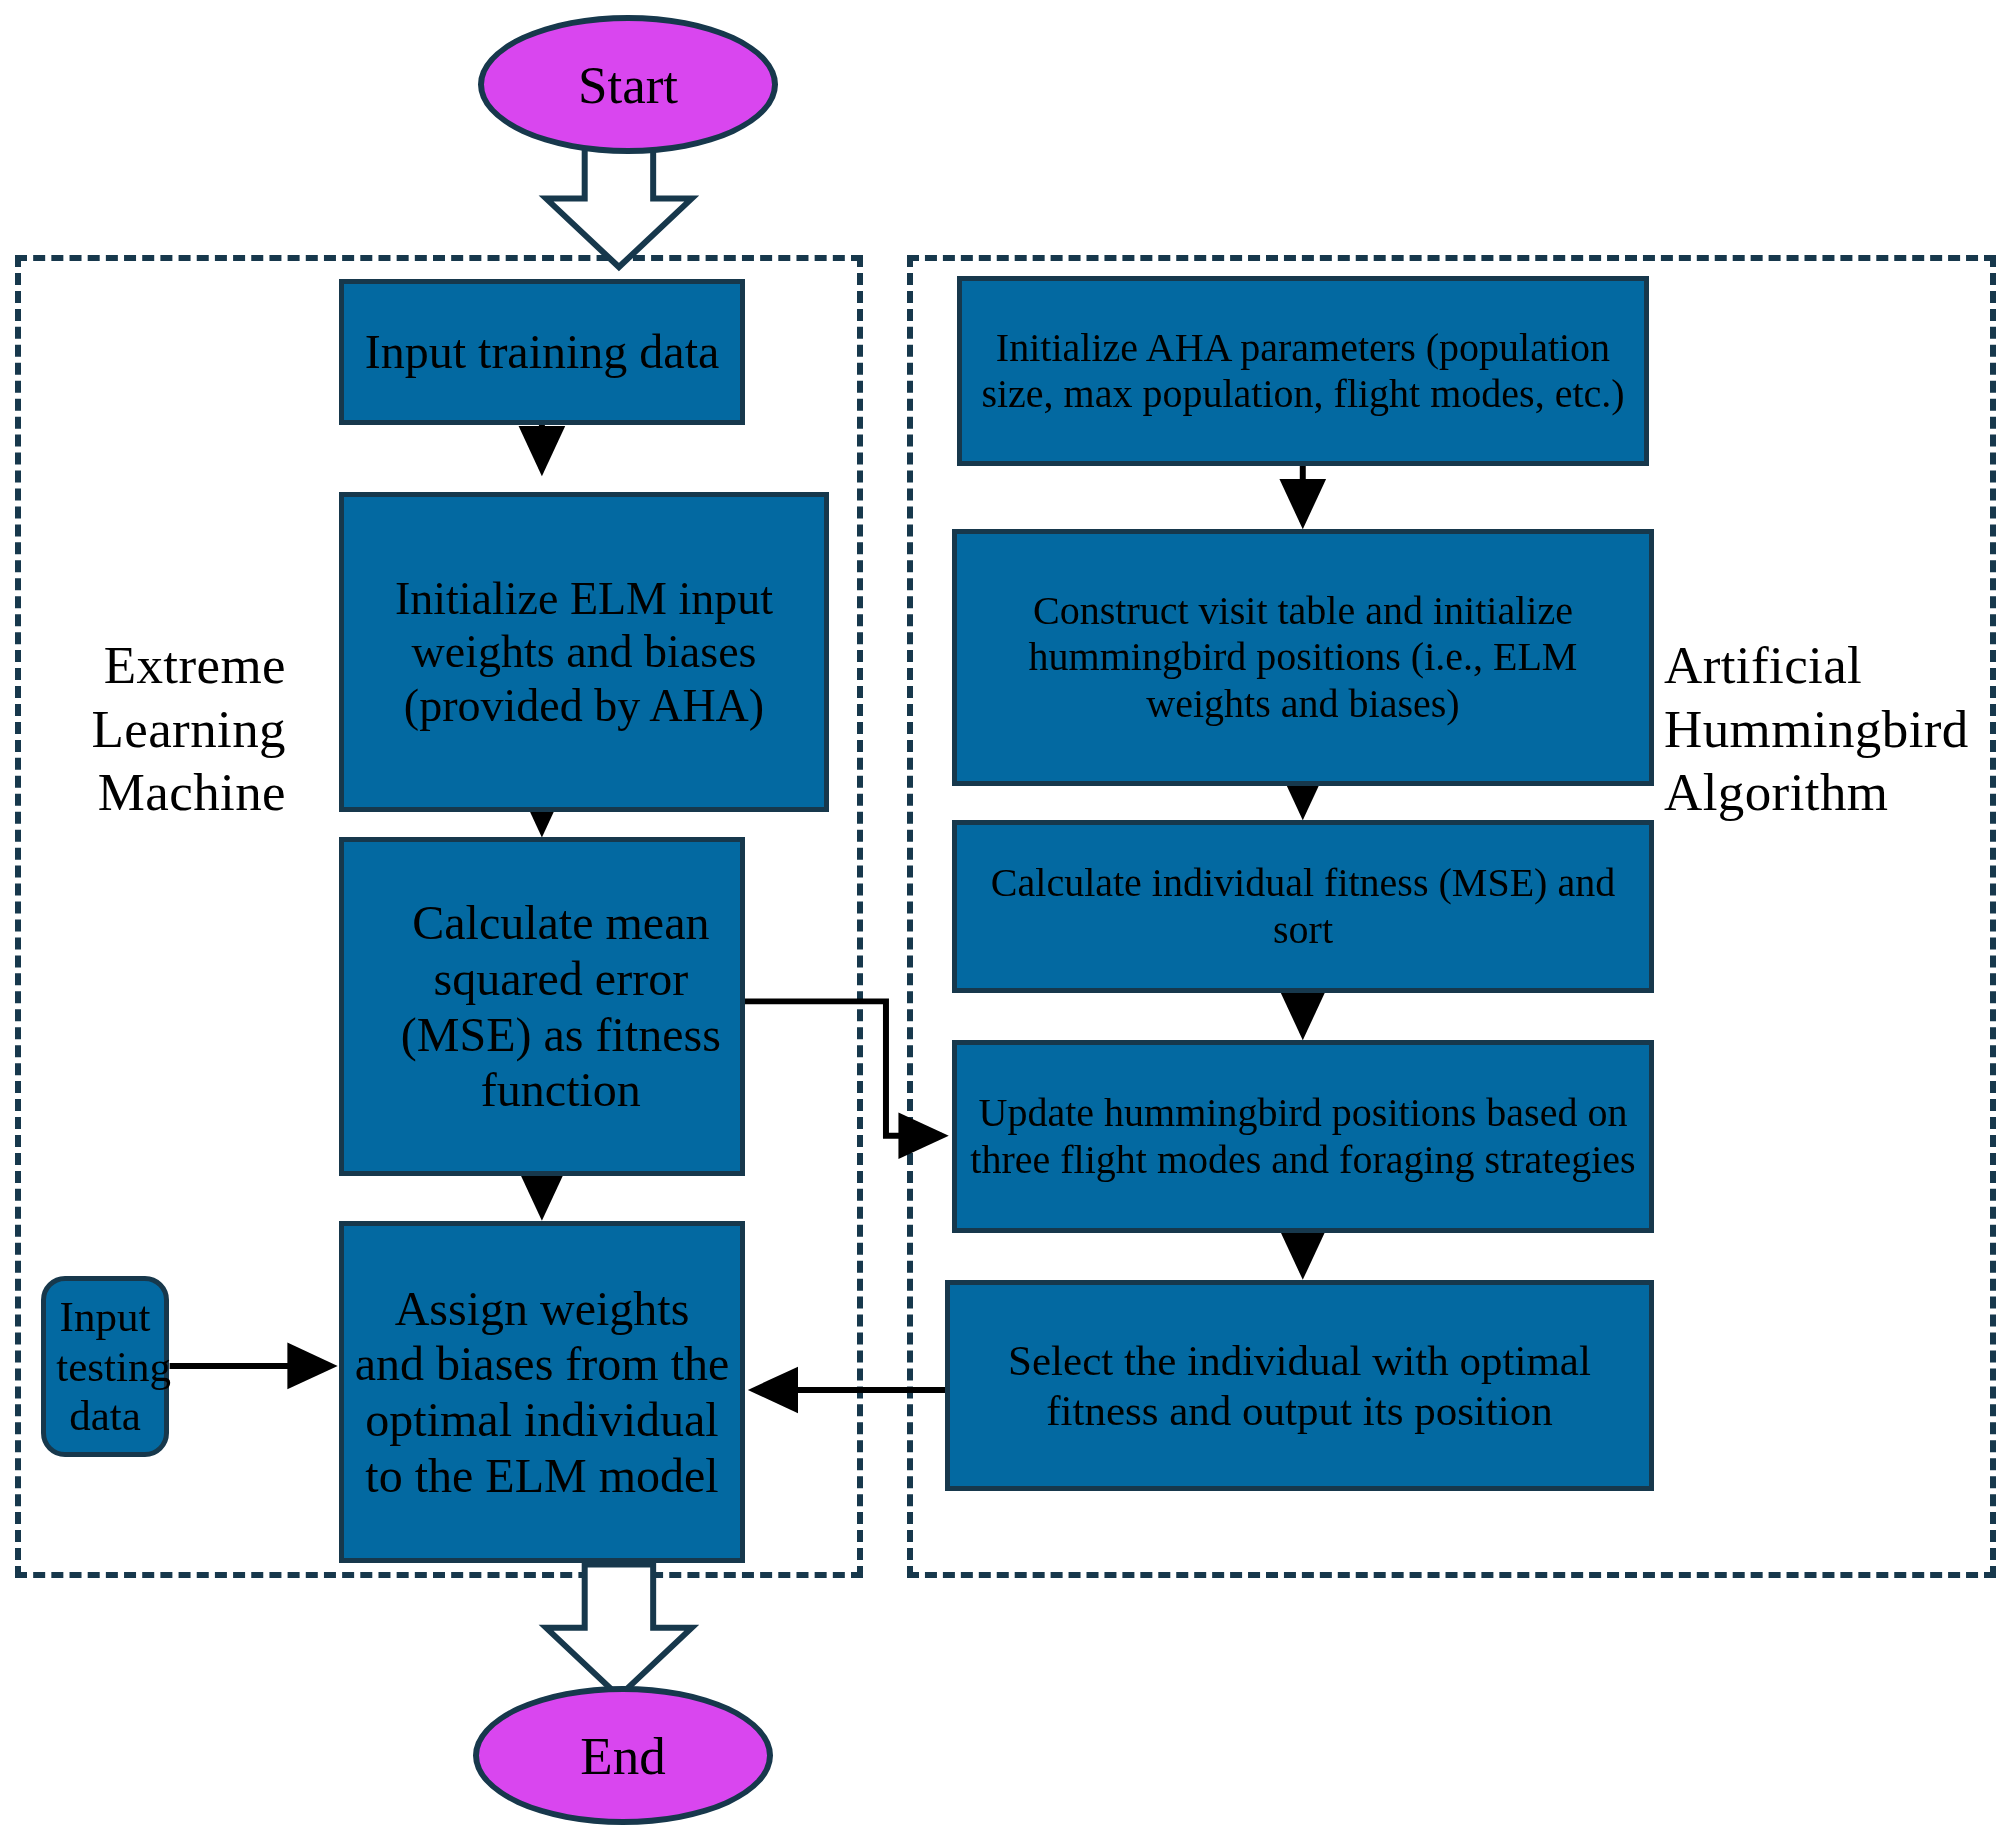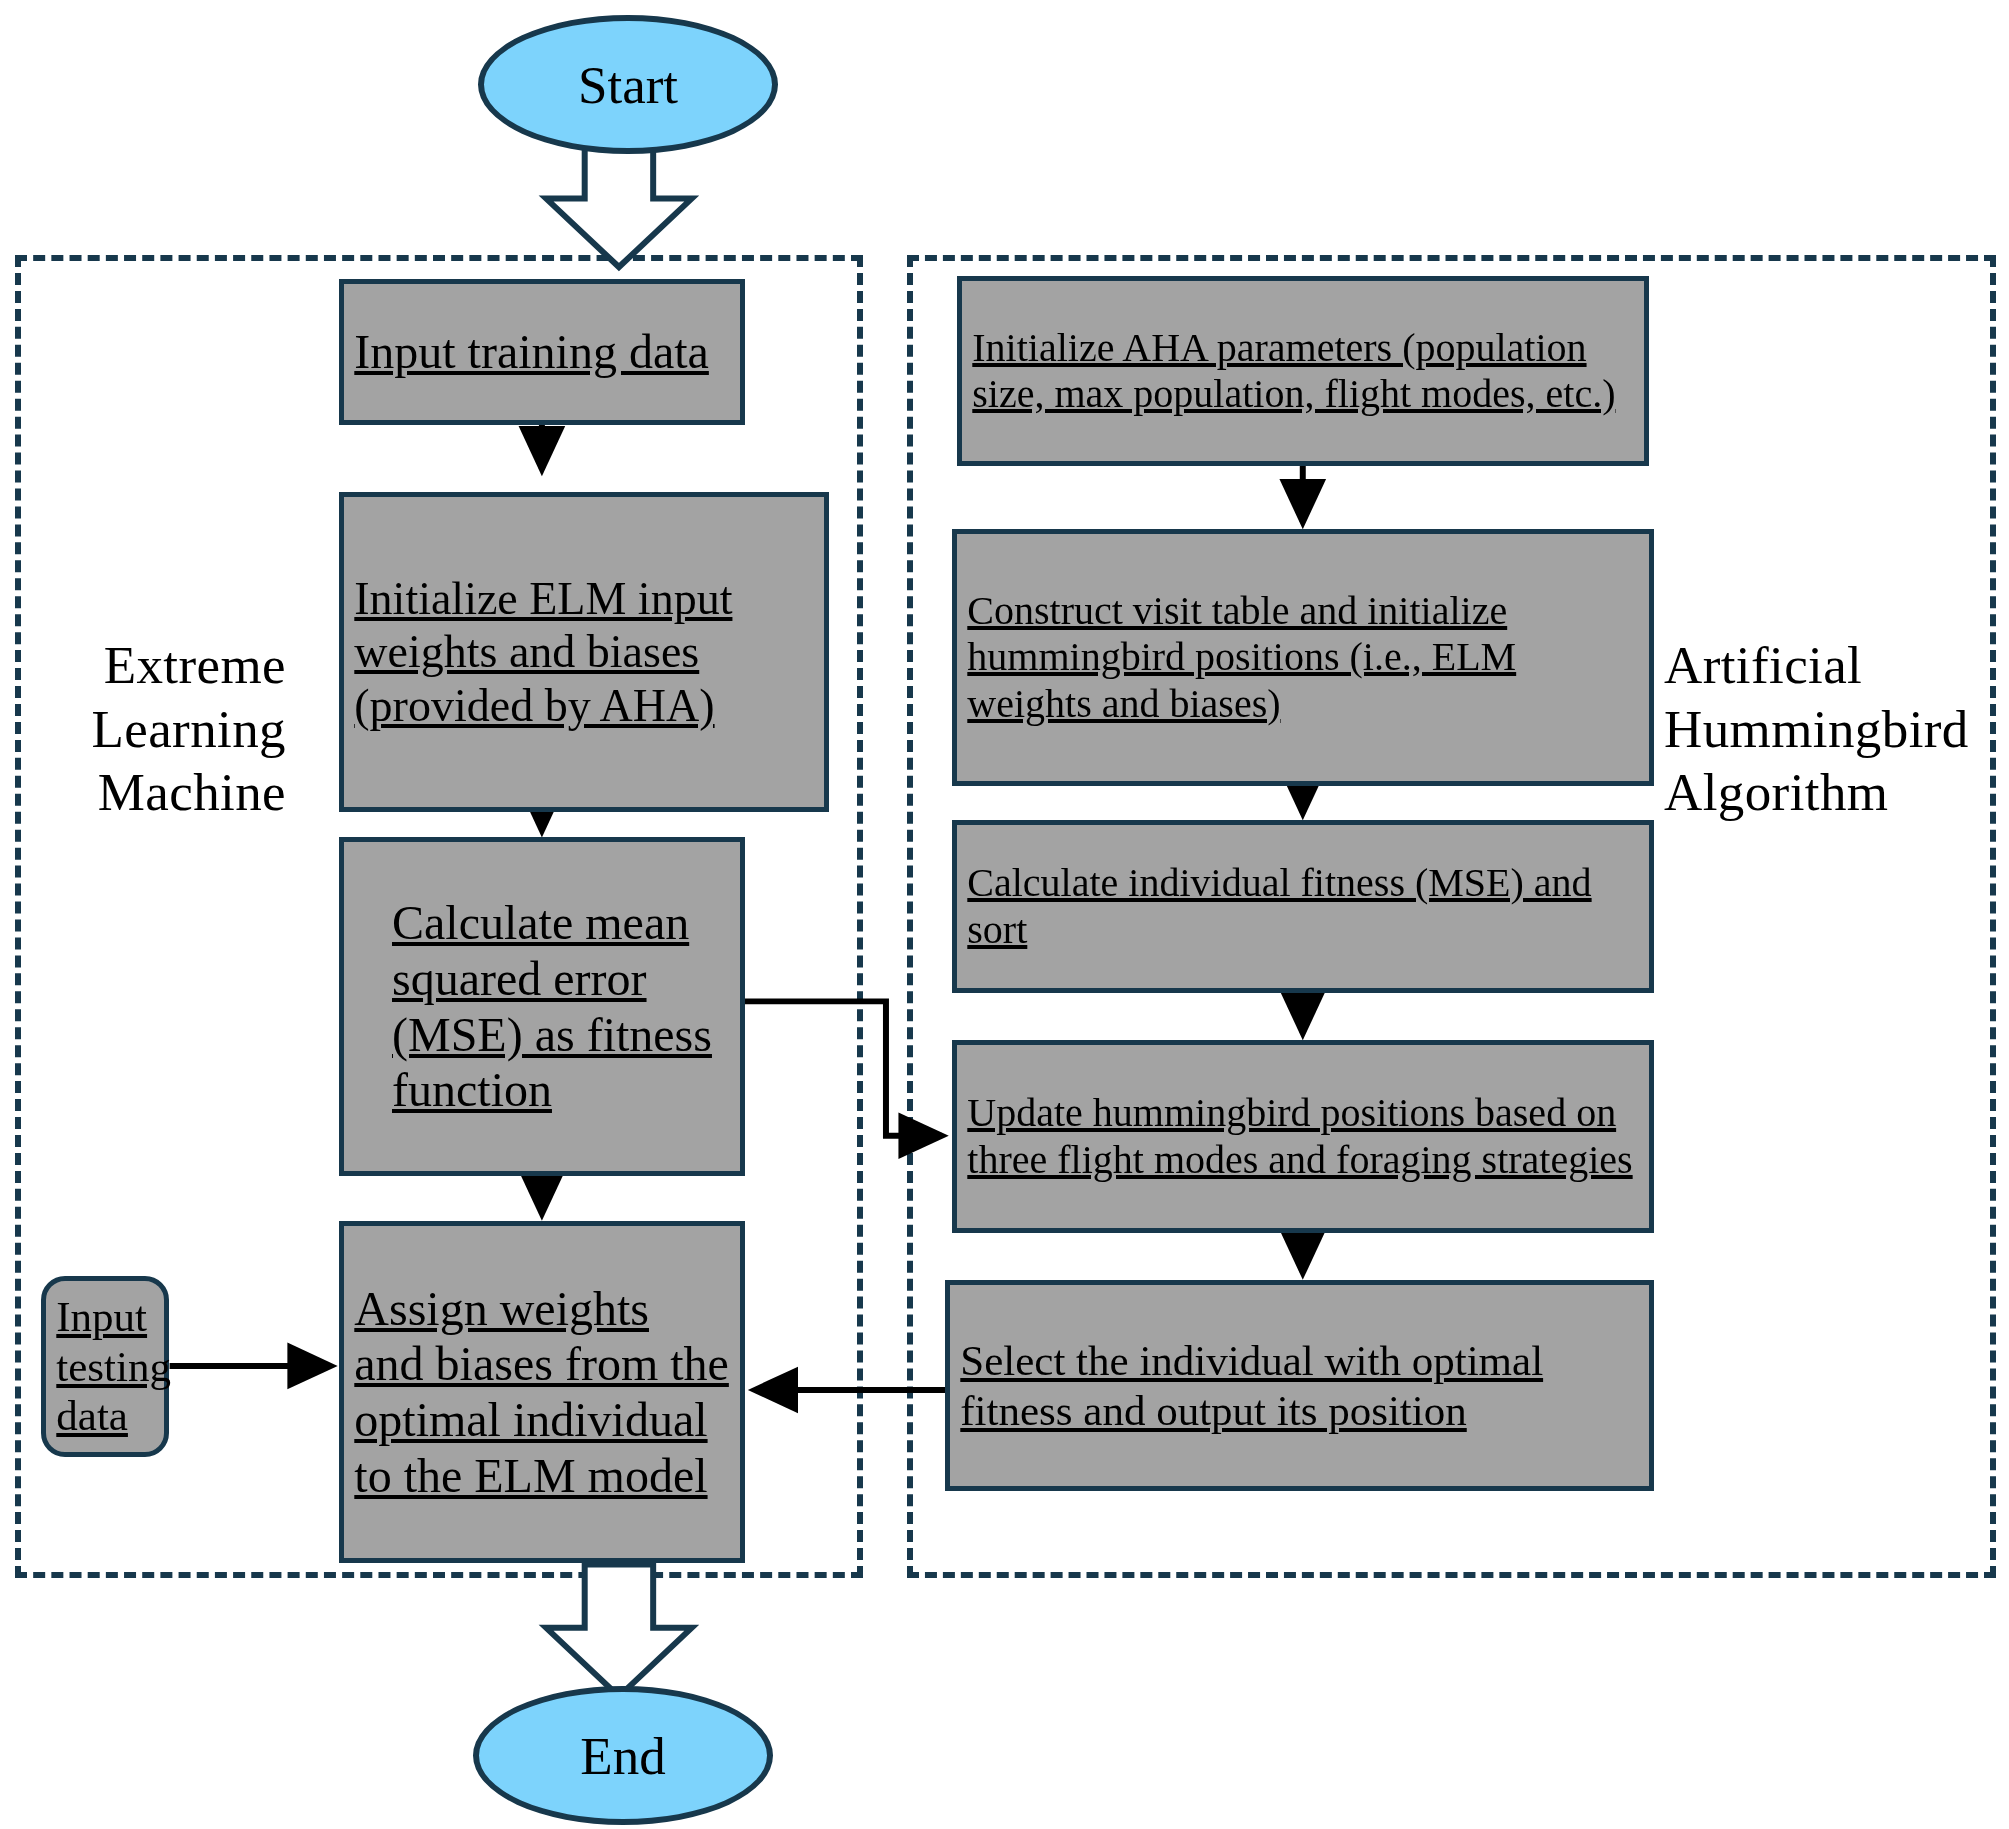--- a/index.html
+++ b/index.html
@@ -32,28 +32,28 @@
     letter-spacing: 0.4px;
     white-space: pre-line;
   }
   #label-elm { left: 29px;   top: 634px; width: 257px; text-align: right; }
   #label-aha { left: 1664px; top: 634px; width: 342px; text-align: left; }
 
   .node-box {
     position: absolute;
     border: 5.1px solid #17384c;
     box-sizing: border-box;
-    background: #a3a3a3;
+    background: #0369a1;
     display: flex;
     align-items: center;
     justify-content: center;
+    text-align: center;
     color: #000000;
     padding: 3.4px 10.3px;
     line-height: 1.16;
-    text-decoration: underline;
   }
   .node-box > span { display: block; width: 100%; }
 
   
   #box-input-training  { left: 339px; top: 279px;  width: 406px; height: 146px; font-size: 48px; }
   #box-init-elm        { left: 339px; top: 492px;  width: 490px; height: 320px; font-size: 46px; }
   #box-calc-mse        { left: 339px; top: 837px;  width: 406px; height: 339px; font-size: 48px; padding-left: 48px; }
   #box-assign-weights  { left: 339px; top: 1221px; width: 406px; height: 342px; font-size: 48px; }
   #box-input-testing   { left: 41px;  top: 1276px; width: 128px; height: 181px; font-size: 43px; border-radius: 24px; }
 
@@ -63,21 +63,21 @@
   #box-construct-visit { left: 952px; top: 529px;  width: 702px; height: 257px; font-size: 40px; }
   #box-calc-fitness    { left: 952px; top: 820px;  width: 702px; height: 173px; font-size: 40px; }
   #box-update-pos      { left: 952px; top: 1040px; width: 702px; height: 193px; font-size: 40px; }
   #box-select-best     { left: 945px; top: 1280px; width: 709px; height: 211px; font-size: 43px; }
 
   
   .oval {
     position: absolute;
     border: 6px solid #17384c;
     border-radius: 50%;
-    background: #7dd3fc;
+    background: #d946ef;
     display: flex;
     align-items: center;
     justify-content: center;
     color: #000000;
     font-size: 53px;
   }
   #oval-start { left: 478px; top: 15.4px;   width: 288px; height: 127px; }
   #oval-end   { left: 473px; top: 1686px; width: 288px; height: 127px; }
 
   

